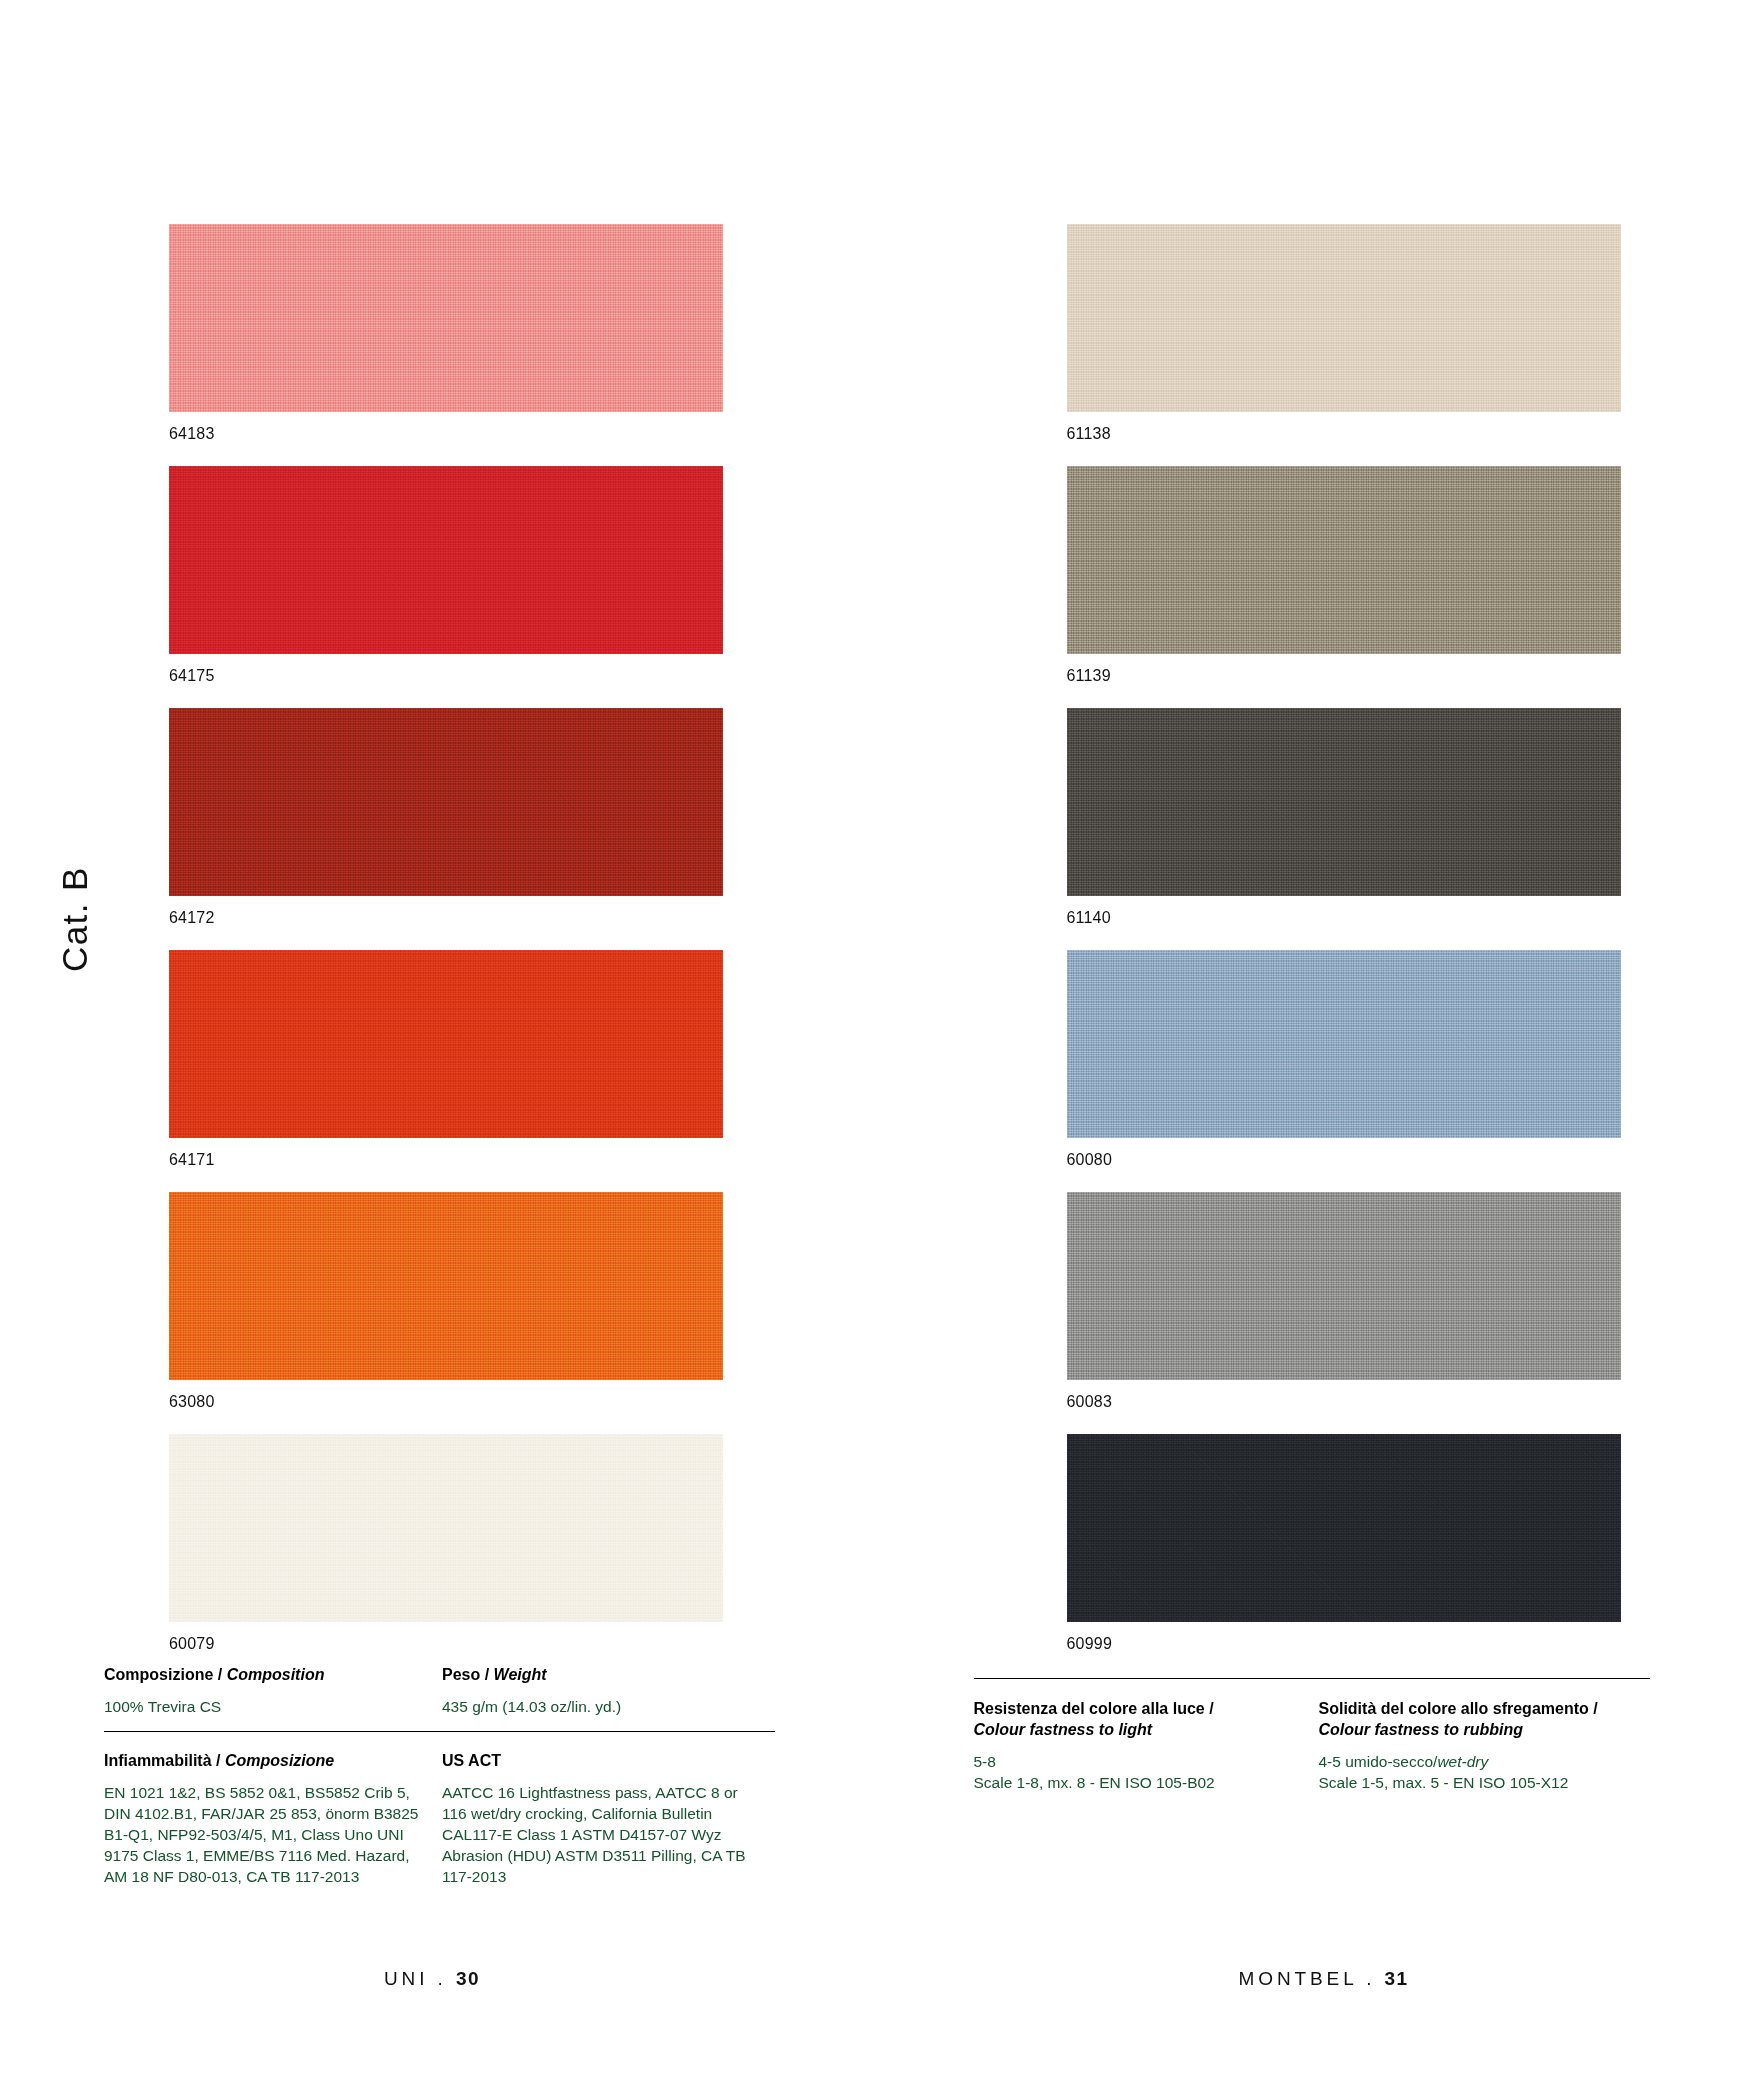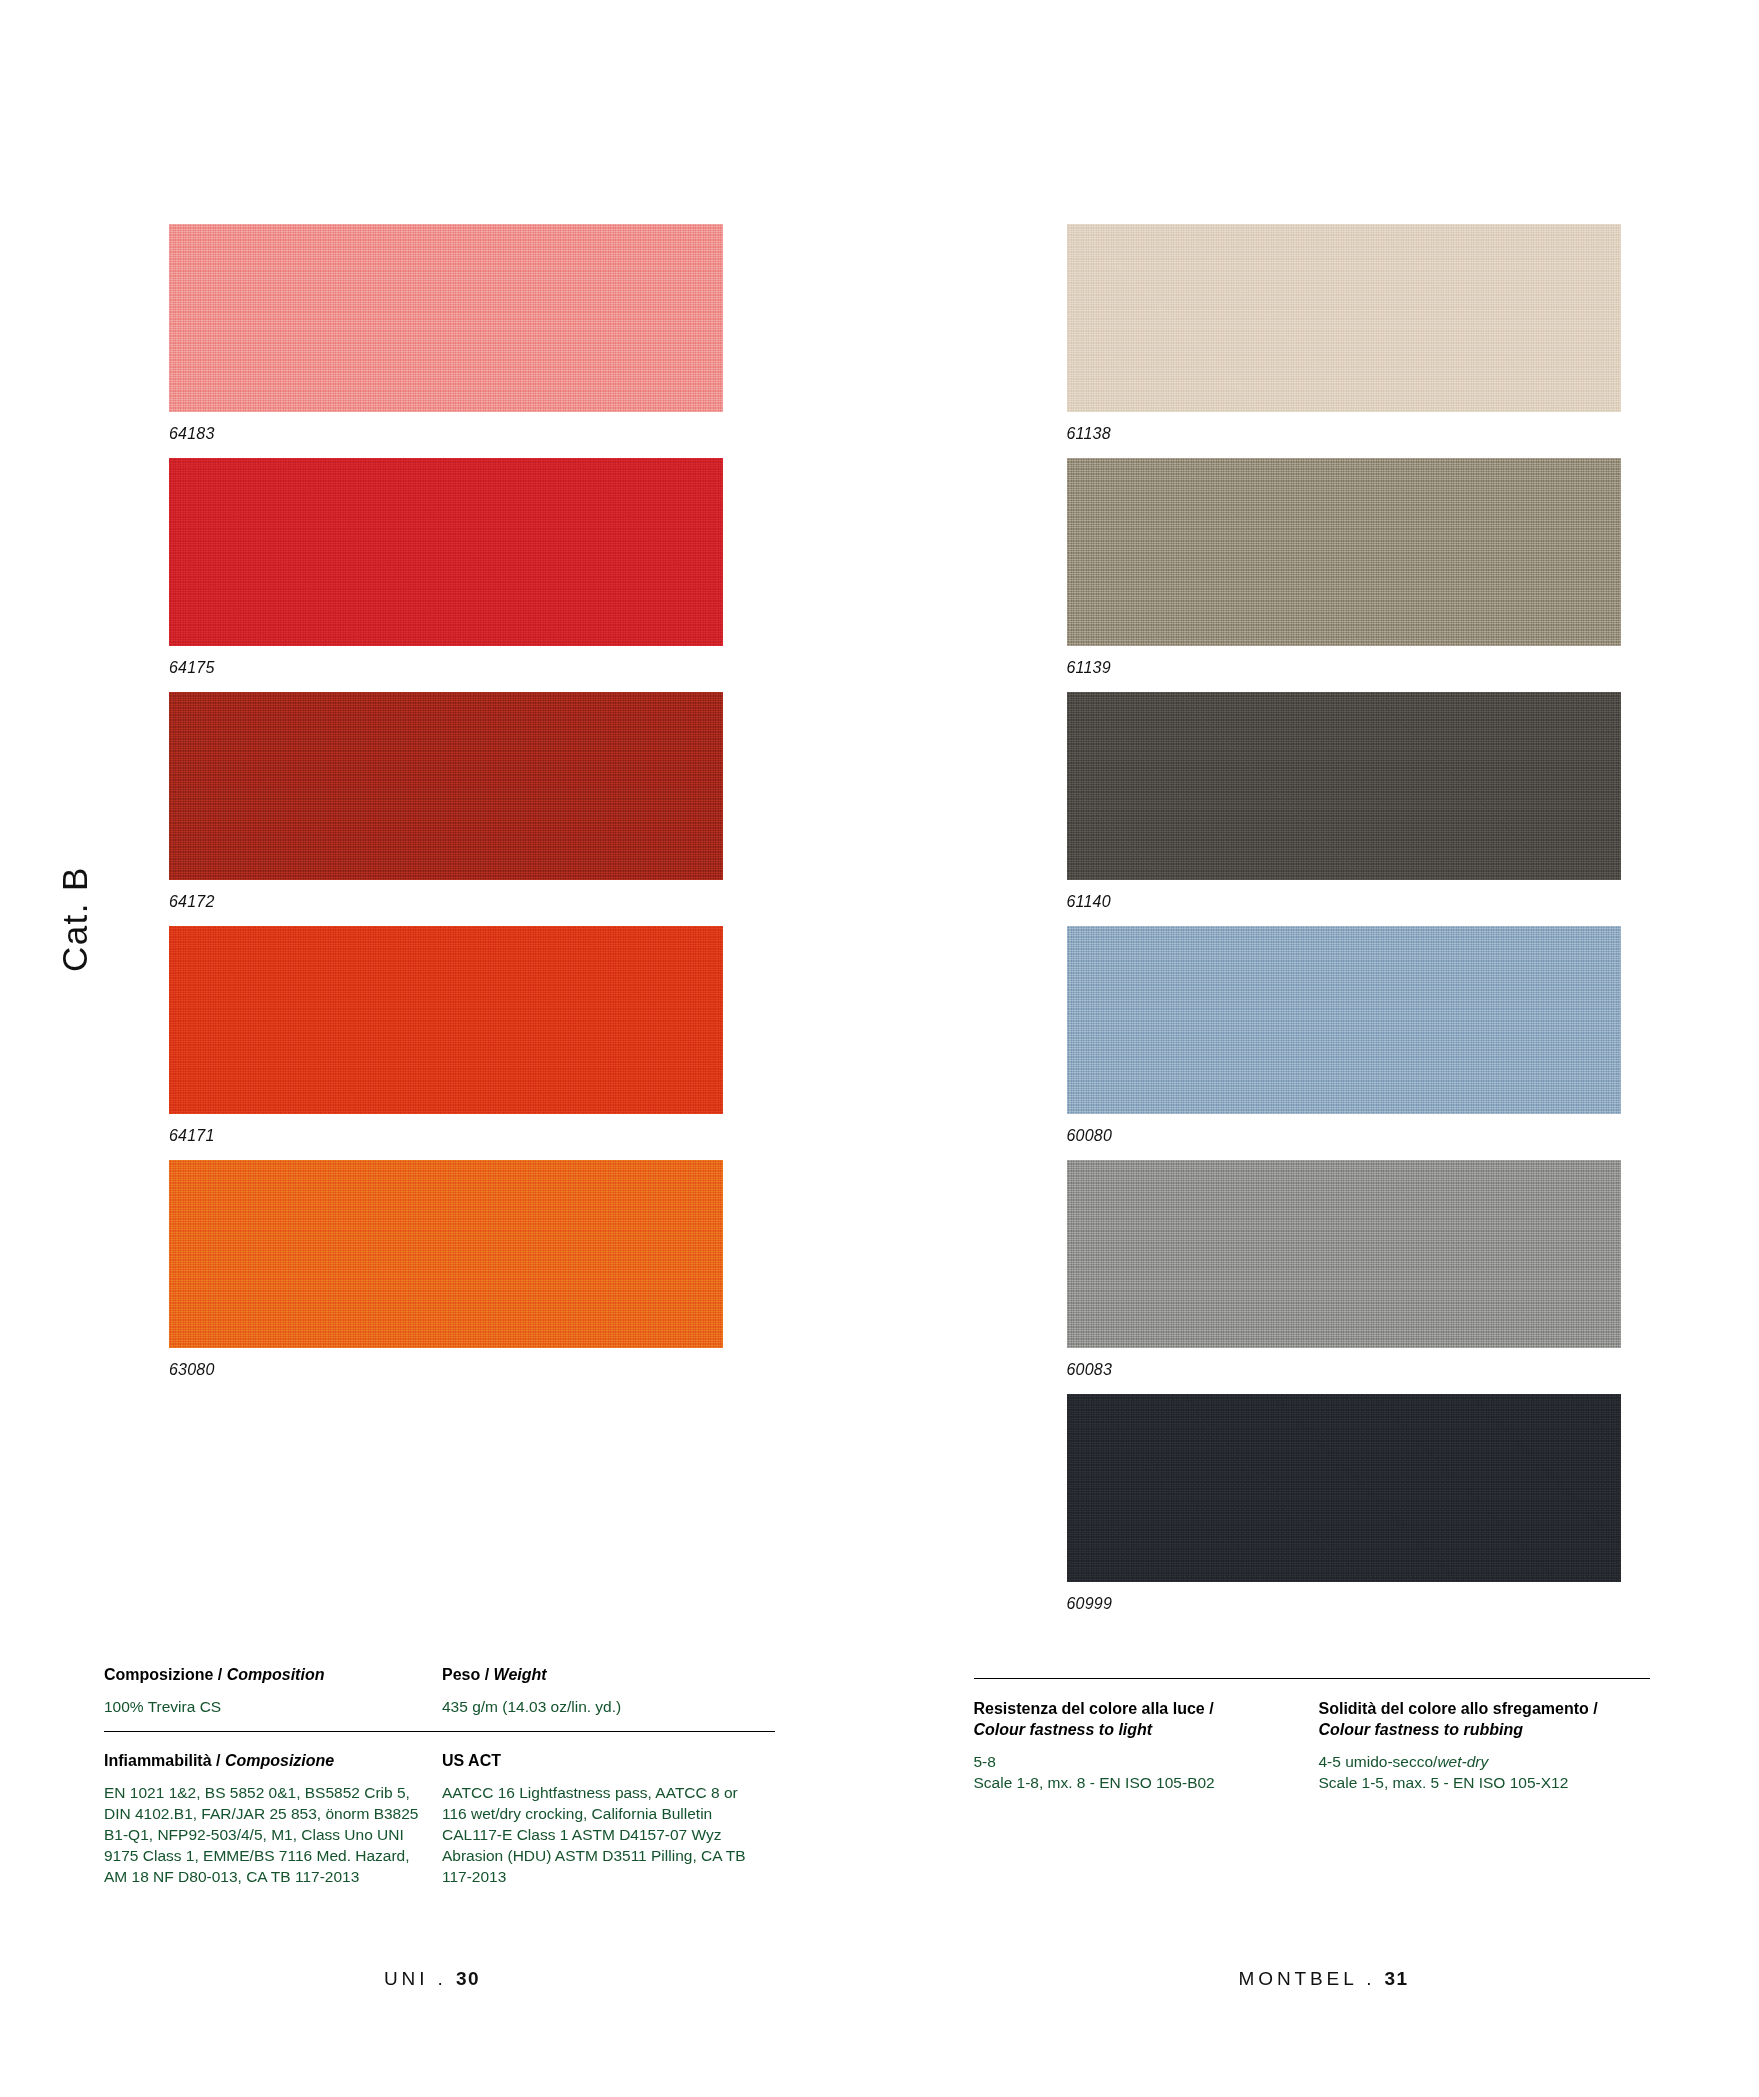--- a/index.html
+++ b/index.html
@@ -91,23 +91,22 @@
         rgba(0,0,0,0.04) 2.8px);
     mix-blend-mode: soft-light;
   }
 
   .swatch-code {
     font-size: 16px;
     font-weight: 400;
     color: #111;
     line-height: 1;
     padding-top: 14px;
-    padding-bottom: 16px;
+    padding-bottom: 24px;
     letter-spacing: 0.2px;
-    font-style: italic;
   }
 
   
   .spec-area {
     position: absolute;
     top: 1649px;
     width: 705px;
     margin-top: 15px;
   }
   .page-left .spec-area { left: 104px; }
@@ -193,20 +192,24 @@
         <div class="swatch-code">64172</div>
       </div>
       <div class="swatch-block">
         <div class="swatch-chip" style="background-color: rgb(218, 53, 22);"></div>
         <div class="swatch-code">64171</div>
       </div>
       <div class="swatch-block">
         <div class="swatch-chip" style="background-color: rgb(232, 99, 26);"></div>
         <div class="swatch-code">63080</div>
       </div>
+      <div class="swatch-block">
+        <div class="swatch-chip" style="background-color: rgb(244, 240, 230);"></div>
+        <div class="swatch-code">60079</div>
+      </div>
     </div>
 
     <div class="spec-area">
       <div class="spec-row">
         <div class="spec-col">
           <p class="spec-title"><span>Composizione / </span><em>Composition</em></p>
           <p class="spec-body">100% Trevira CS</p>
         </div>
         <div class="spec-col">
           <p class="spec-title"><span>Peso / </span><em>Weight</em></p>

